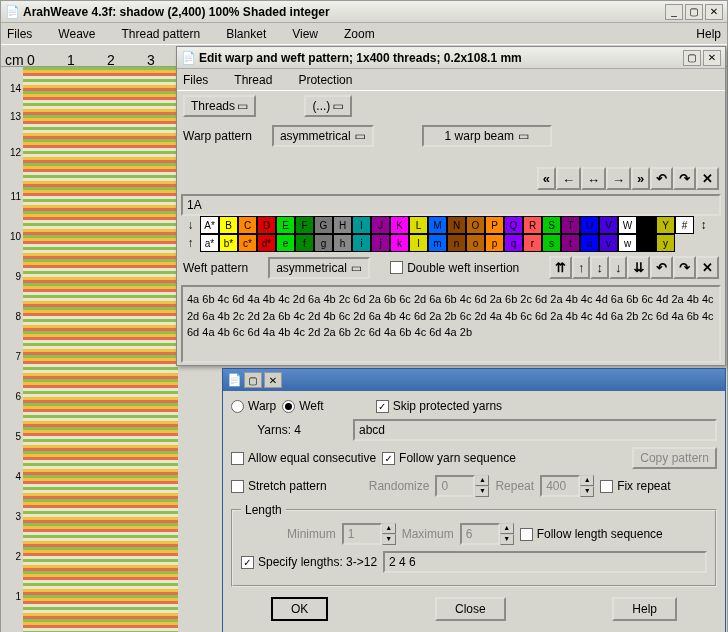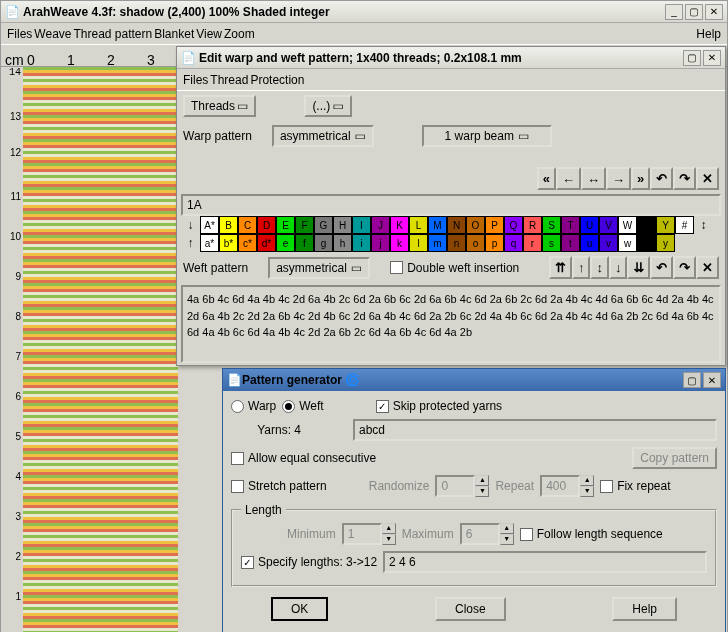--- a/index.html
+++ b/index.html
@@ -2,21 +2,21 @@
 <html><head>
 <meta charset="utf-8">
 <style>
 *{box-sizing:border-box;margin:0;padding:0;font-family:sans-serif;font-size:12px;color:#000}
 body{background:#d6d6ce;width:728px;height:632px;overflow:hidden;position:relative}
 .main-win{position:absolute;left:0;top:0;width:728px;border:1px solid #999}
 .titlebar{background:linear-gradient(#f0f0ec,#d8d8d0);height:22px;display:flex;align-items:center;padding:0 4px;border-bottom:1px solid #aaa}
 .titlebar .ico{width:14px;height:14px;margin-right:4px;display:inline-block}
 .titlebar .ttxt{flex:1;font-weight:bold}
 .winbtn{width:18px;height:16px;border:1px solid #999;background:#e5e5dd;margin-left:2px;display:flex;align-items:center;justify-content:center;font-size:10px;cursor:pointer}
-.menubar{background:#d6d6ce;height:22px;display:flex;align-items:center;padding:0 6px;gap:2px;border-bottom:1px solid #fff}
+.menubar{background:#d6d6ce;height:22px;display:flex;align-items:center;padding:0 6px;gap:26px;border-bottom:1px solid #fff}
 .menubar span{cursor:pointer}
 .menubar .spacer{flex:1}
 .ruler-h{height:22px;background:#d6d6ce;position:relative;border-bottom:1px solid #999}
 .ruler-h .num{position:absolute;top:7px;font-size:14px}
 .body{display:flex}
 .ruler-v{width:22px;background:#d6d6ce;position:relative}
 .ruler-v .num{position:absolute;right:2px;font-size:10px}
 .fabric{width:155px;height:566px;background:repeating-linear-gradient(to bottom,#8fbf4f 0 3px,#f0c040 3px 6px,#e07050 6px 9px,#e8e8d0 9px 12px,#8fbf4f 12px 15px,#e8e8d0 15px 18px,#f0c040 18px 21px,#e07050 21px 24px)}
 .edit-win{position:absolute;left:176px;top:46px;width:550px;background:#d6d6ce;border:1px solid #888;box-shadow:2px 2px 4px rgba(0,0,0,.3)}
 .toolbar{padding:4px 6px;display:flex;align-items:center;gap:20px;flex-wrap:wrap}
@@ -75,21 +75,21 @@
   </div>
   <div class="ruler-h">
     <span class="num" style="left:4px">cm</span>
     <span class="num" style="left:26px">0</span>
     <span class="num" style="left:66px">1</span>
     <span class="num" style="left:106px">2</span>
     <span class="num" style="left:146px">3</span>
   </div>
   <div class="body">
     <div class="ruler-v" id="rv">
-        <span class="num" style="top: 0; font-family: Liberation Mono, monospace;">14</span>
+        <span class="num" style="top: 16px;">14</span>
         <span class="num" style="top: 44px;">13</span>
         <span class="num" style="top: 80px;">12</span>
         <span class="num" style="top: 124px;">11</span>
         <span class="num" style="top: 164px;">10</span>
         <span class="num" style="top: 204px;">9</span>
         <span class="num" style="top: 244px;">8</span>
         <span class="num" style="top: 284px;">7</span>
         <span class="num" style="top: 324px;">6</span>
         <span class="num" style="top: 364px;">5</span>
         <span class="num" style="top: 404px;">4</span>
@@ -222,21 +222,20 @@
         <span class="btn">↷</span>
         <span class="btn">✕</span>
       </span>
   </div>
   <div class="weft-text">4a 6b 4c 6d 4a 4b 4c 2d 6a 4b 2c 6d 2a 6b 6c 2d 6a 6b 4c 6d 2a 6b 2c 6d 2a 4b 4c 4d 6a 6b 6c 4d 2a 4b 4c 2d 6a 4b 2c 2d 2a 6b 4c 2d 4b 6c 2d 6a 4b 4c 6d 2a 2b 6c 2d 4a 4b 6c 6d 2a 4b 4c 4d 6a 2b 2c 6d 4a 6b 4c 6d 4a 4b 6c 6d 4a 4b 4c 2d 2a 6b 2c 6d 4a 6b 4c 6d 4a 2b</div>
 </div>
 
 <div class="pg-win">
   <div class="pg-title">
     <span class="ico">📄</span>
-    <span class="ttxt"><span>Pattern generator</span> 🌀</span>
     <span class="winbtn">▢</span>
     <span class="winbtn">✕</span>
   </div>
   <div class="pg-body">
     <div class="row">
       <label class="lbl">
           <span class="radio"></span>
           <span>Warp</span>
         </label>
       <label class="lbl">
@@ -251,20 +250,24 @@
     </div>
     <div class="row">
       <span style="width:70px;text-align:right"><span>Yarns:</span> <span>4</span></span>
       <span style="width:40px"></span>
       <input class="input" style="flex: 1 1 0%;" value="abcd">
     </div>
     <div class="row">
       <label class="lbl disabled">
           <span class="chk"></span>
           <span>Allow equal consecutive</span>
+        </label>
+      <label class="lbl">
+          <span class="chk on"></span>
+          <span>Follow yarn sequence</span>
         </label>
       <span style="flex:1"></span>
       <span class="btn disabled">Copy pattern</span>
     </div>
     <div class="row">
       <label class="lbl">
           <span class="chk"></span>
           <span>Stretch pattern</span>
         </label>
       <span style="width:30px"></span>

